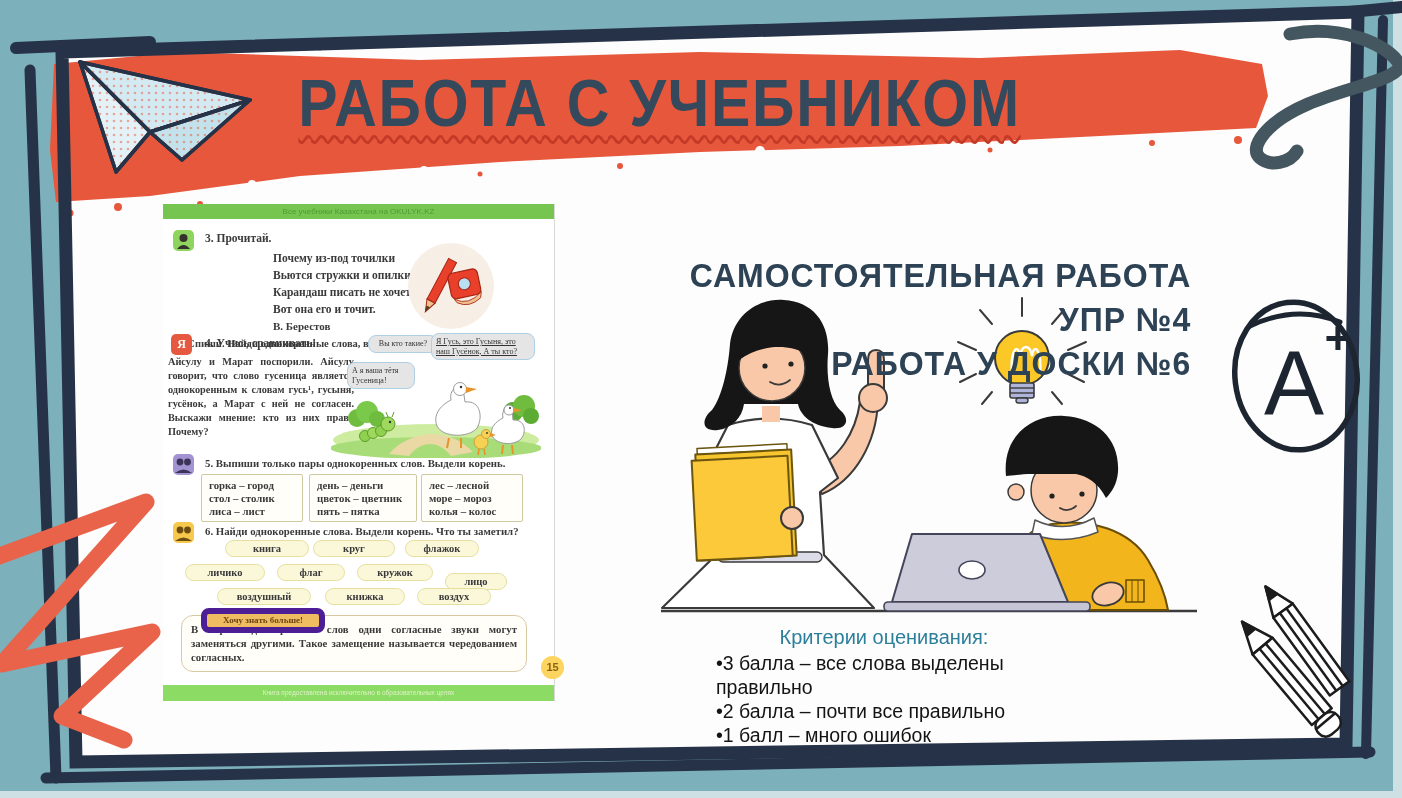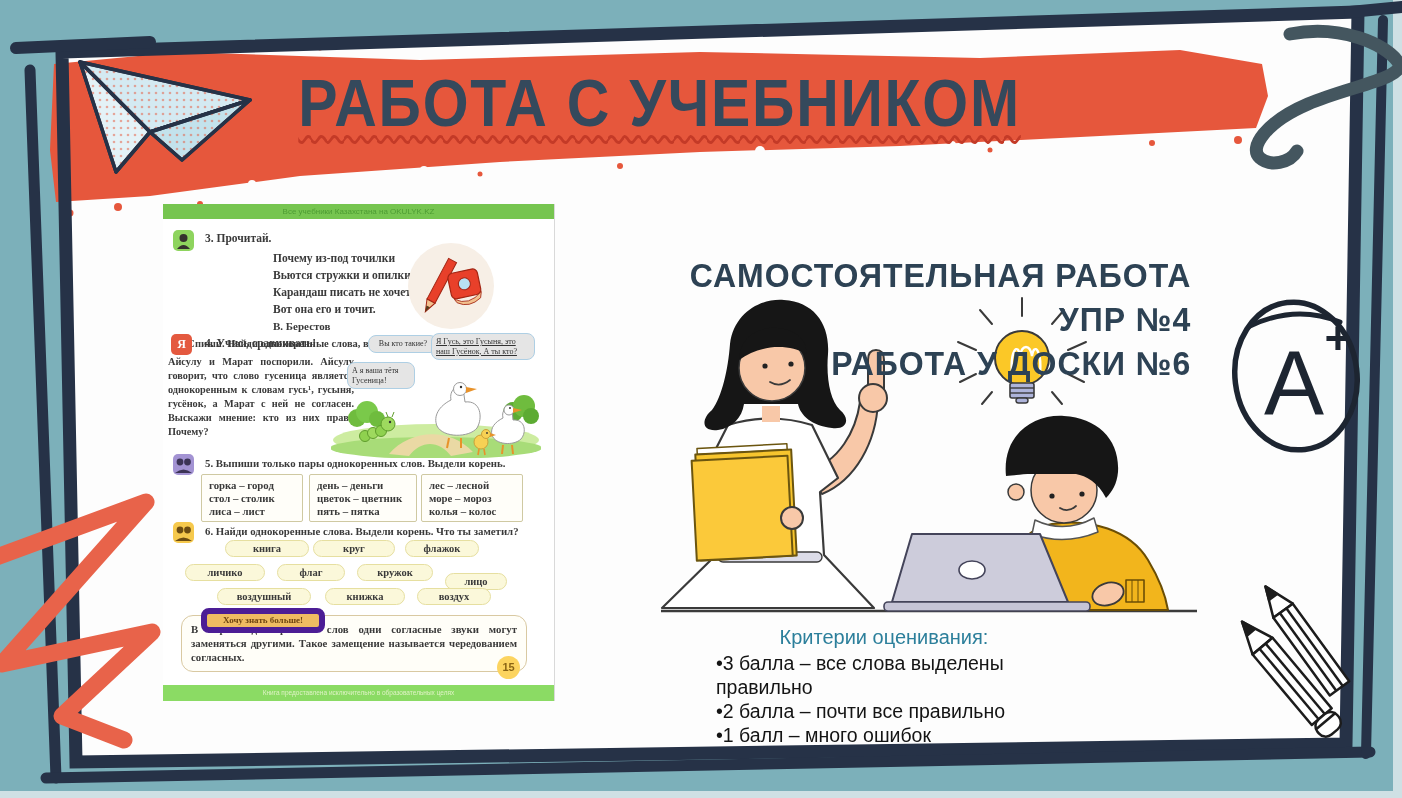--- a/index.html
+++ b/index.html
@@ -41,21 +41,21 @@
           padding:3px 4px;color:#333;font-weight:400;}
   .pair-box{border:1.5px solid #cfc9a2;border-radius:2px;padding:4px 7px;background:#fffef9;}
   .pair-box div{font-weight:700;font-size:10.8px;line-height:12.8px;white-space:nowrap;}
   .chip{position:absolute;height:15px;border-radius:9px;background:#fbf8da;border:1px solid #e6dfa0;
         font-weight:700;font-size:10.5px;line-height:15px;text-align:center;}
   .km-tab{background:#efbc62;border:6px solid #4c1d95;border-radius:8px;color:#6d4410;
         font-weight:700;font-size:9px;line-height:13px;text-align:center;}
   .km-box{border:1.5px solid #d9c9a2;border-radius:12px;background:#fffef8;padding:6px 9px;
         font-weight:700;font-size:10.8px;line-height:14.2px;text-align:justify;}
   .pg-num{width:23px;height:23px;border-radius:50%;background:#fcd45f;color:#8a6414;
-        font-weight:700;font-size:11px;line-height:23px;text-align:center;font-family:"Liberation Sans",sans-serif;}
+        font-weight:700;font-size:11px;line-height:23px;text-align:center;font-family:"Liberation Sans",sans-serif;margin-left:44px;}
   .icon-ya{color:#fff;font-weight:700;font-size:12px;line-height:21px;text-align:center;}
 </style>
 </head>
 <body>
 
 <svg class="abs" width="1402" height="798" viewBox="0 0 1402 798" style="left:0;top:0;z-index:1;">
   <defs>
     <pattern id="dots" width="7" height="7" patternUnits="userSpaceOnUse">
       <circle cx="2" cy="2" r="1.3" fill="#e6573c" opacity="0.5"></circle>
     </pattern>

